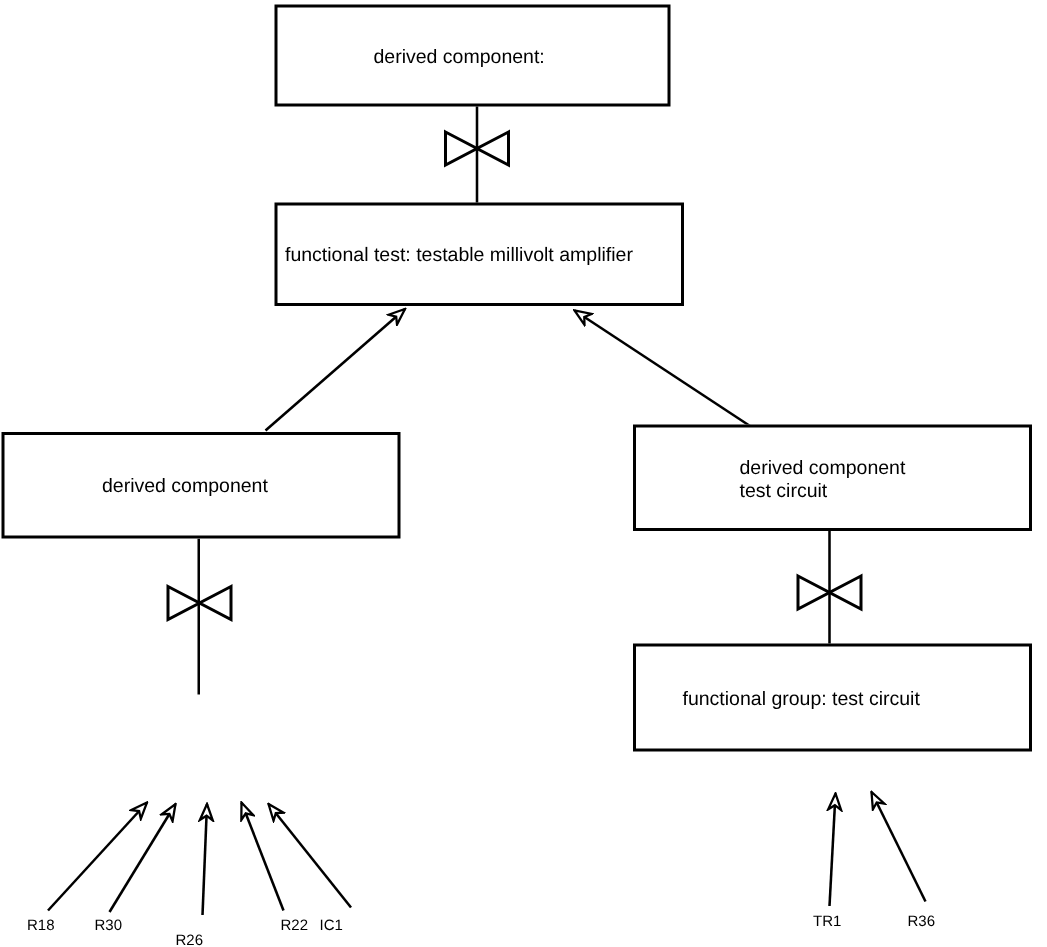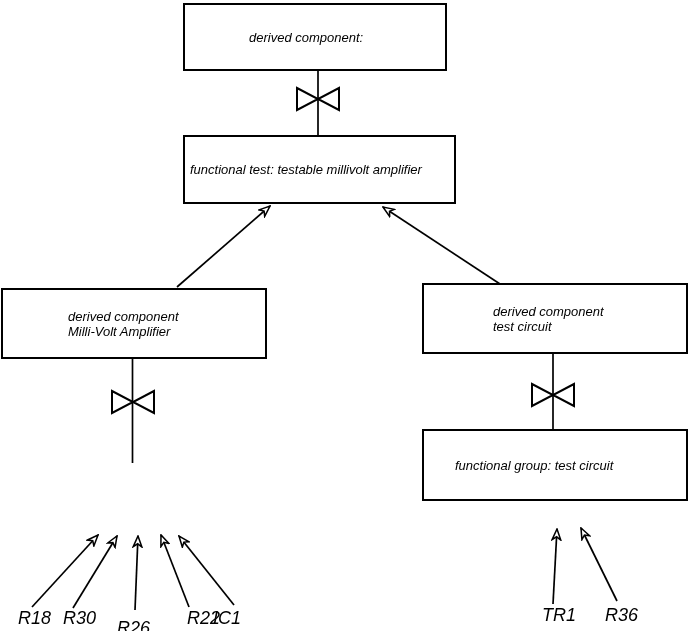--- a/index.html
+++ b/index.html
@@ -8,21 +8,20 @@
     background: #ffffff;
   }
   .stage {
     position: relative;
     width: 698px;
     height: 631px;
     background: #ffffff;
     font-family: "Liberation Sans", sans-serif;
     color: #000000;
     overflow: hidden;
-    font-style: italic;
   }
   .svg-layer {
     position: absolute;
     left: 0;
     top: 0;
     width: 698px;
     height: 631px;
   }
   .node {
     position: absolute;
@@ -33,21 +32,21 @@
     flex-direction: column;
     justify-content: center;
     font-size: 13px;
     line-height: 15px;
   }
   .node .ln {
     white-space: pre;
   }
   .leaf {
     position: absolute;
-    font-size: 18px;
+    font-size: 10px;
     line-height: 14px;
     white-space: pre;
   }
 </style>
 </head>
 <body>
 
 <div class="stage">
 
   <svg class="svg-layer" width="698" height="631" viewBox="0 0 698 631" xmlns="http://www.w3.org/2000/svg">
@@ -107,21 +106,20 @@
   <div class="node" style="left:183px; top:3px; width:264px; height:68px; padding-left:64px;">
     <div class="ln">derived component:</div>
   </div>
 
   <div class="node" style="left:183px; top:135px; width:273px; height:69px; padding-left:5px;">
     <div class="ln">functional test: testable millivolt amplifier</div>
   </div>
 
   <div class="node" style="left:1px; top:288px; width:266px; height:71px; padding-left:65px;">
     <div class="ln">derived component</div>
-    <div class="ln">Milli-Volt Amplifier</div>
   </div>
 
   <div class="node" style="left:422px; top:283px; width:266px; height:71px; padding-left:69px;">
     <div class="ln">derived component</div>
     <div class="ln">test circuit</div>
   </div>
 
 
   <div class="node" style="left:422px; top:429px; width:266px; height:72px; padding-left:31px;">
     <div class="ln">functional group: test circuit</div>

